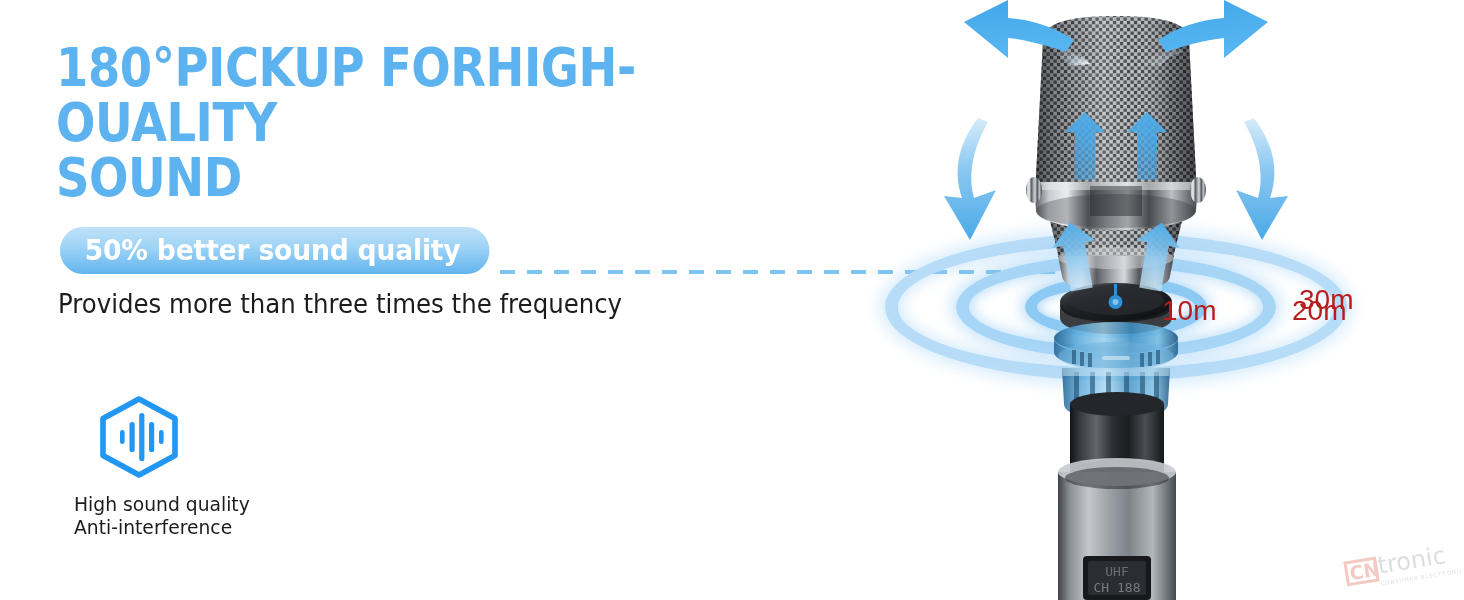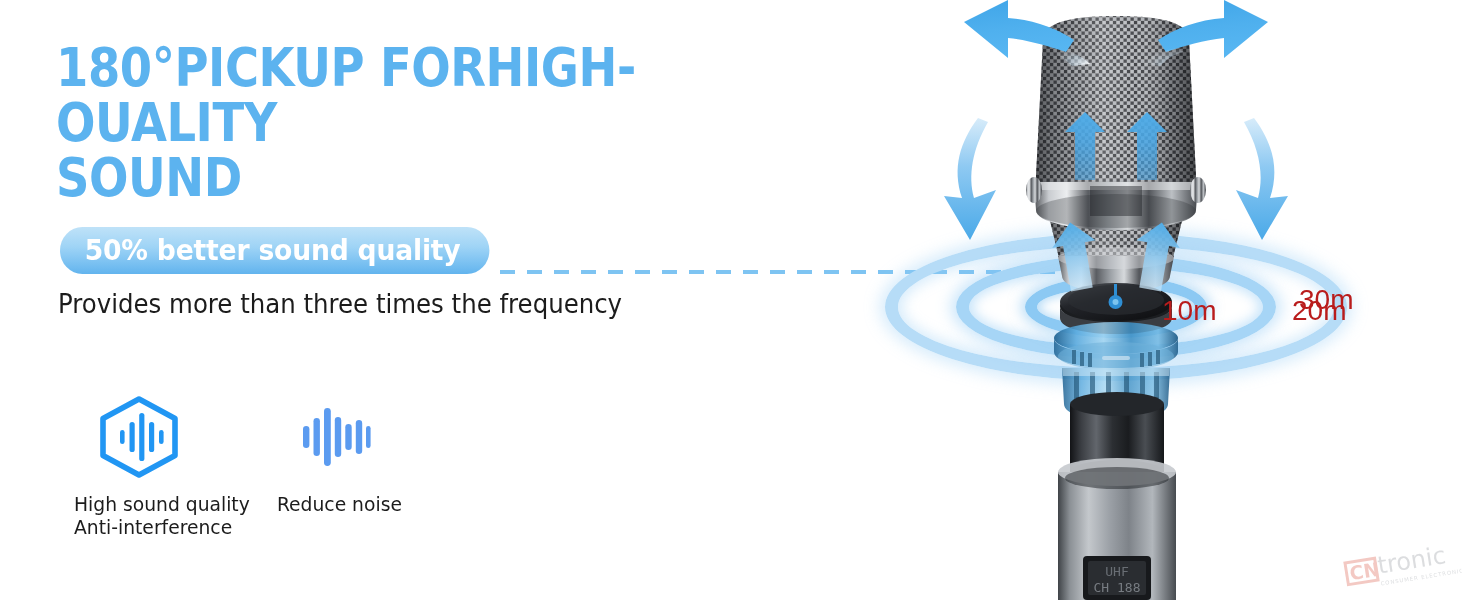--- a/index.html
+++ b/index.html
@@ -190,34 +190,20 @@
         <rect x="33.5" y="26" width="5.2" height="30" rx="2.6" fill="#2196f3"></rect>
         <rect x="43.2" y="17" width="5.2" height="48" rx="2.6" fill="#2196f3"></rect>
         <rect x="53" y="26" width="5.2" height="30" rx="2.6" fill="#2196f3"></rect>
         <rect x="63" y="34" width="4.6" height="14" rx="2.3" fill="#2196f3"></rect>
       </svg>
     </div>
     <div class="feat-label">High sound quality
 Anti-interference</div>
   </div>
 
-  <div class="feature" id="feature-1">
-    <div class="feat-icon-wrap">
-      <svg width="76" height="82" viewBox="0 0 76 82">
-        <rect x="8" y="30" width="6.4" height="22" rx="3.2" fill="#5b9bf0"></rect>
-        <rect x="18.5" y="22" width="6.4" height="38" rx="3.2" fill="#5b9bf0"></rect>
-        <rect x="29" y="12" width="6.8" height="58" rx="3.4" fill="#5b9bf0"></rect>
-        <rect x="39.8" y="21" width="6.4" height="40" rx="3.2" fill="#5b9bf0"></rect>
-        <rect x="50.3" y="28" width="6.4" height="26" rx="3.2" fill="#5b9bf0"></rect>
-        <rect x="60.8" y="24" width="6.4" height="34" rx="3.2" fill="#5b9bf0"></rect>
-        <rect x="71" y="30" width="4.6" height="22" rx="2.3" fill="#5b9bf0"></rect>
-      </svg>
-    </div>
-    <div class="feat-label">Reduce noise</div>
-  </div>
 
   <div id="ripple-layer">
     <div class="ring" id="ring-3"></div>
     <div class="ring" id="ring-2"></div>
     <div class="ring" id="ring-1"></div>
   </div>
 
   <svg id="mic" viewBox="0 0 1464 600">
     <defs>
 

